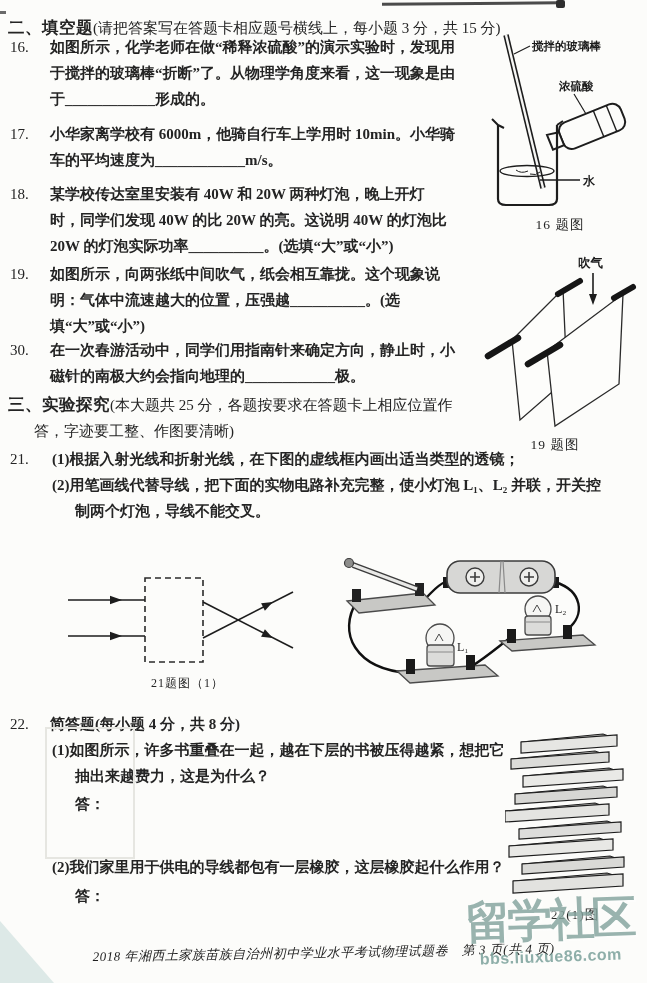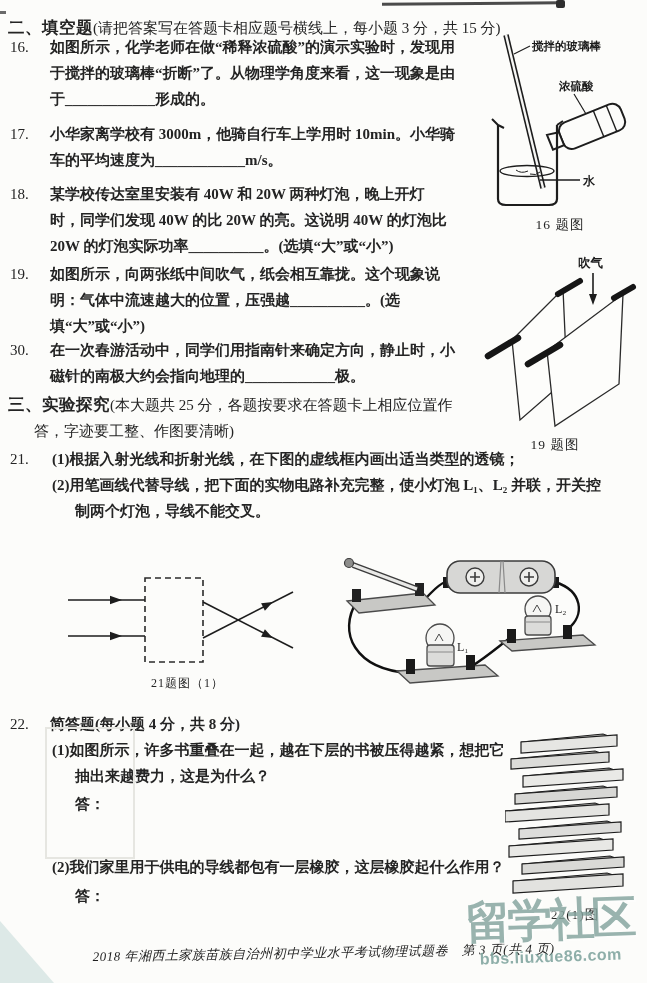--- a/index.html
+++ b/index.html
@@ -45,21 +45,21 @@
     <b>二、填空题</b><span>(请把答案写在答题卡相应题号横线上，每小题 3 分，共 15 分)</span>
   </div>
 
   <div class="q" style="top:34px;width:455px;">
     <span class="qnum">16.</span>
     <div class="qbody">如图所示，化学老师在做“稀释浓硫酸”的演示实验时，发现用于搅拌的玻璃棒“折断”了。从物理学角度来看，这一现象是由于____________形成的。</div>
   </div>
 
   <div class="q" style="top:121px;width:455px;">
     <span class="qnum">17.</span>
-    <div class="qbody">小华家离学校有 3000m，他骑自行车上学用时 10min。小华骑车的平均速度为____________m/s。</div>
+    <div class="qbody">小华家离学校有 6000m，他骑自行车上学用时 10min。小华骑车的平均速度为____________m/s。</div>
   </div>
 
   <div class="q" style="top:181px;width:440px;">
     <span class="qnum">18.</span>
     <div class="qbody">某学校传达室里安装有 40W 和 20W 两种灯泡，晚上开灯时，同学们发现 40W 的比 20W 的亮。这说明 40W 的灯泡比 20W 的灯泡实际功率__________。(选填“大”或“小”)</div>
   </div>
 
   <div class="q" style="top:261px;width:455px;">
     <span class="qnum">19.</span>
     <div class="qbody">如图所示，向两张纸中间吹气，纸会相互靠拢。这个现象说明：气体中流速越大的位置，压强越__________。(选填“大”或“小”)</div>

